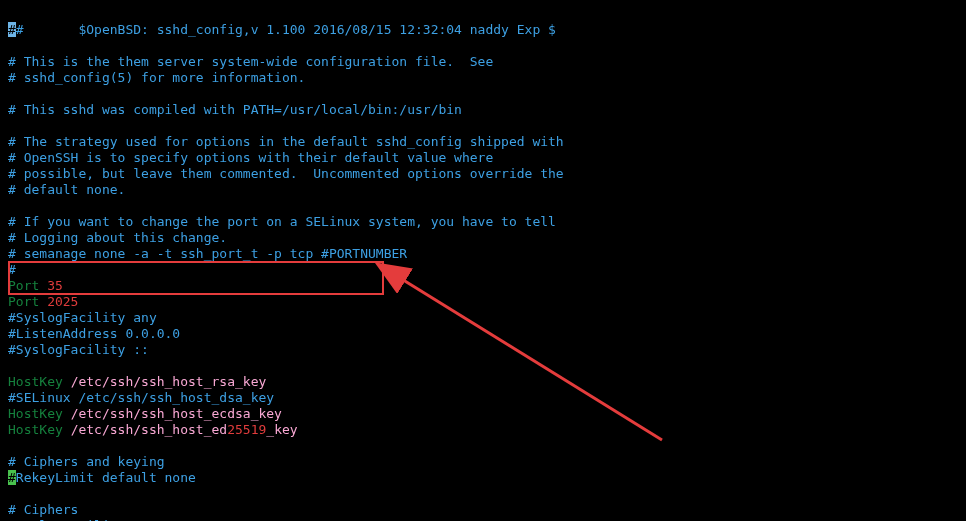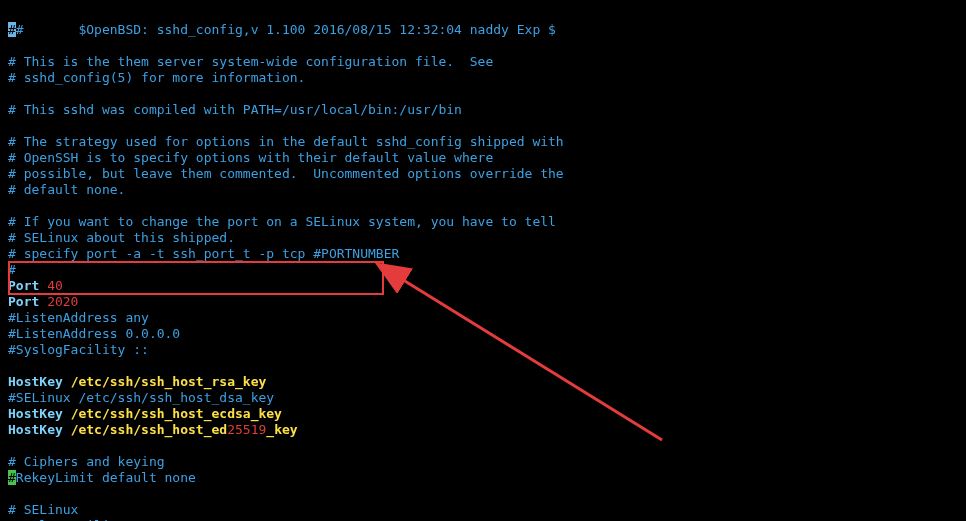--- a/index.html
+++ b/index.html
@@ -1,20 +1,20 @@
 <!DOCTYPE html>
 <html><head>
 <meta charset="utf-8">
 <style>
   html,body{margin:0;padding:0;background:#000;font-family:Consolas,Menlo,"DejaVu Sans Mono",monospace;font-size:13px;line-height:16px;color:#3da0e3;}
   .screen{position:relative;width:966px;height:521px;overflow:hidden;}
   .content{position:absolute;top:6px;left:8px;white-space:pre;}
-  .y{color:#7dd3fc;font-weight:bold;}      
+  .y{color:#15803d;}      
   .r{color:#e03c3c;}      
-  .b{color:#fde047;font-weight:bold;}      
+  .b{color:#f9a8d4;}      
   .cursor1{background:#6db4e6;color:#000;padding:0 0px;}
   .cursor2{background:#49c24e;color:#000;padding:0 0px;}
   .highlight-box{position:absolute;border:2px solid #e43c3c;box-sizing:border-box;}
   svg.arrow{position:absolute;overflow:visible;}
 </style>
 </head>
 <body>
 
 <div class="screen">
 
@@ -25,38 +25,38 @@
 <span># sshd_config(5) for more information.</span>
 <span></span>
 <span># This sshd was compiled with PATH=/usr/local/bin:/usr/bin</span>
 <span></span>
 <span># The strategy used for options in the default sshd_config shipped with</span>
 <span># OpenSSH is to specify options with their default value where</span>
 <span># possible, but leave them commented.  Uncommented options override the</span>
 <span># default none.</span>
 <span></span>
 <span># If you want to change the port on a SELinux system, you have to tell</span>
-<span># SELinux about this shipped.</span>
-<span># specify port -a -t ssh_port_t -p tcp #PORTNUMBER</span>
+<span># Logging about this change.</span>
+<span># semanage none -a -t ssh_port_t -p tcp #PORTNUMBER</span>
 <span>#</span>
-<span class="y">Port </span><span class="r">40</span>
-<span class="y">Port </span><span class="r">2020</span>
-<span>#ListenAddress any</span>
+<span class="y">Port </span><span class="r">35</span>
+<span class="y">Port </span><span class="r">2025</span>
+<span>#SyslogFacility any</span>
 <span>#ListenAddress 0.0.0.0</span>
 <span>#SyslogFacility ::</span>
 <span></span>
 <span class="y">HostKey </span><span class="b">/etc/ssh/ssh_host_rsa_key</span>
 <span>#SELinux /etc/ssh/ssh_host_dsa_key</span>
 <span class="y">HostKey </span><span class="b">/etc/ssh/ssh_host_ecdsa_key</span>
 <span class="y">HostKey </span><span class="b">/etc/ssh/ssh_host_ed</span><span class="r">25519</span><span class="b">_key</span>
 <span></span>
 <span># Ciphers and keying</span>
 <span class="cursor2">#</span><span>RekeyLimit default none</span>
 <span></span>
-<span># SELinux</span>
+<span># Ciphers</span>
 <span>#SyslogFacility AUTH</span>
 
 
 </div>
 
   <div class="highlight-box" style="left:8px;top:261px;width:376px;height:34px;"></div>
 
   <svg class="arrow" style="left:0;top:0;width:966px;height:521px;">
     <defs>
       <marker id="ah" markerWidth="12" markerHeight="10" refX="2" refY="5" orient="auto">

